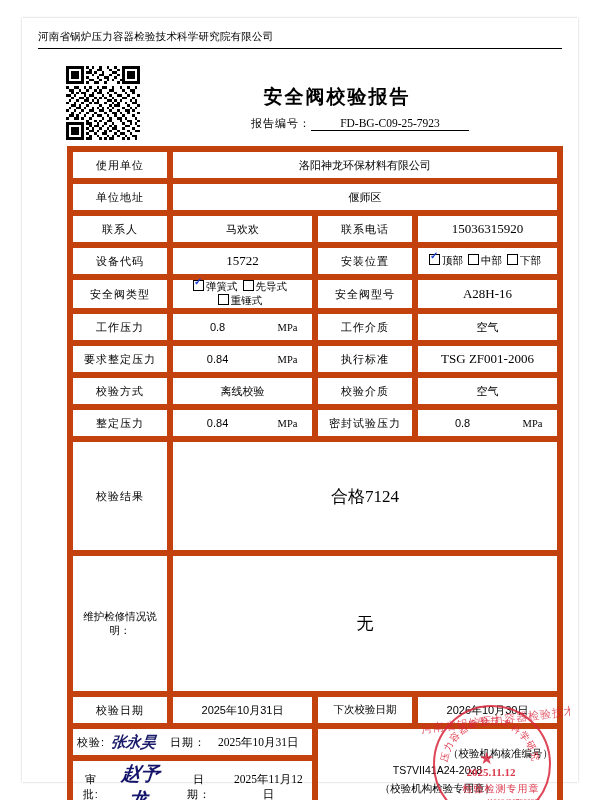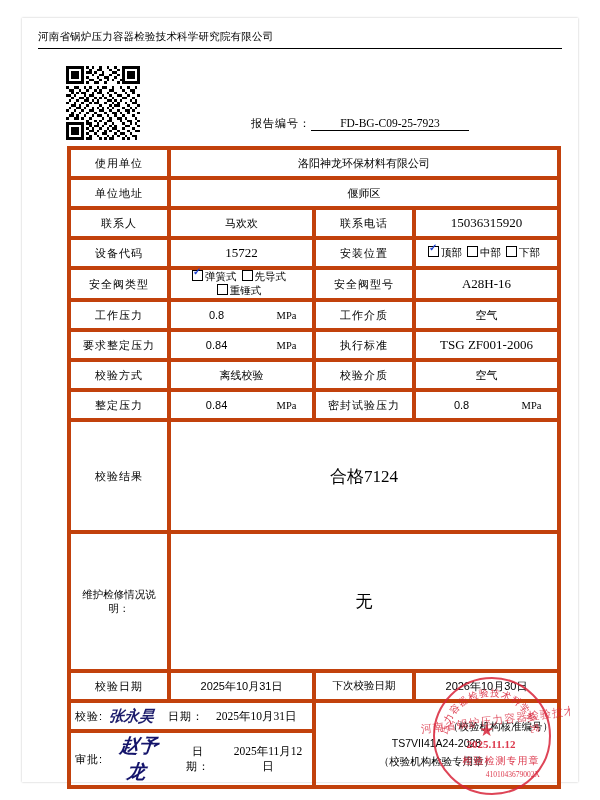--- a/index.html
+++ b/index.html
@@ -89,21 +89,21 @@
   table.main {
     position: absolute;
     left: 45px;
     top: 128px;
     width: 490px;
     border-collapse: collapse;
     table-layout: fixed;
     font-size: 11px;
   }
   table.main td {
-    border: 4px solid #c2410c;
+    border: 6px solid #c2410c;
     height: 26px;
     padding: 0 4px;
     vertical-align: middle;
     text-align: center;
     color: #000;
   }
   td.lbl { width: 100px; letter-spacing: 1px; }
   td.val { font-family: "Liberation Serif", serif; font-size: 13px; }
   td.val-cn { font-family: "Liberation Sans", sans-serif; font-size: 11px; }
   .unit { font-family: "Liberation Serif", serif; font-size: 10.5px; }
@@ -479,20 +479,21 @@
             <rect x="13" y="28" width="1" height="1"></rect>
             <rect x="15" y="28" width="1" height="1"></rect>
             <rect x="17" y="28" width="2" height="1"></rect>
             <rect x="22" y="28" width="1" height="1"></rect>
             <rect x="24" y="28" width="1" height="1"></rect>
             <rect x="27" y="28" width="1" height="1"></rect>
         </g>
       </svg>
     </div>
 
+    <div class="title">安全阀校验报告</div>
 
     <div class="reportno">
       <span class="lbl">报告编号：</span><span class="val">FD-BG-C09-25-7923</span>
     </div>
 
     <table class="main">
       <colgroup>
         <col style="width:100px">
           <col style="width:145px">
           <col style="width:100px">

